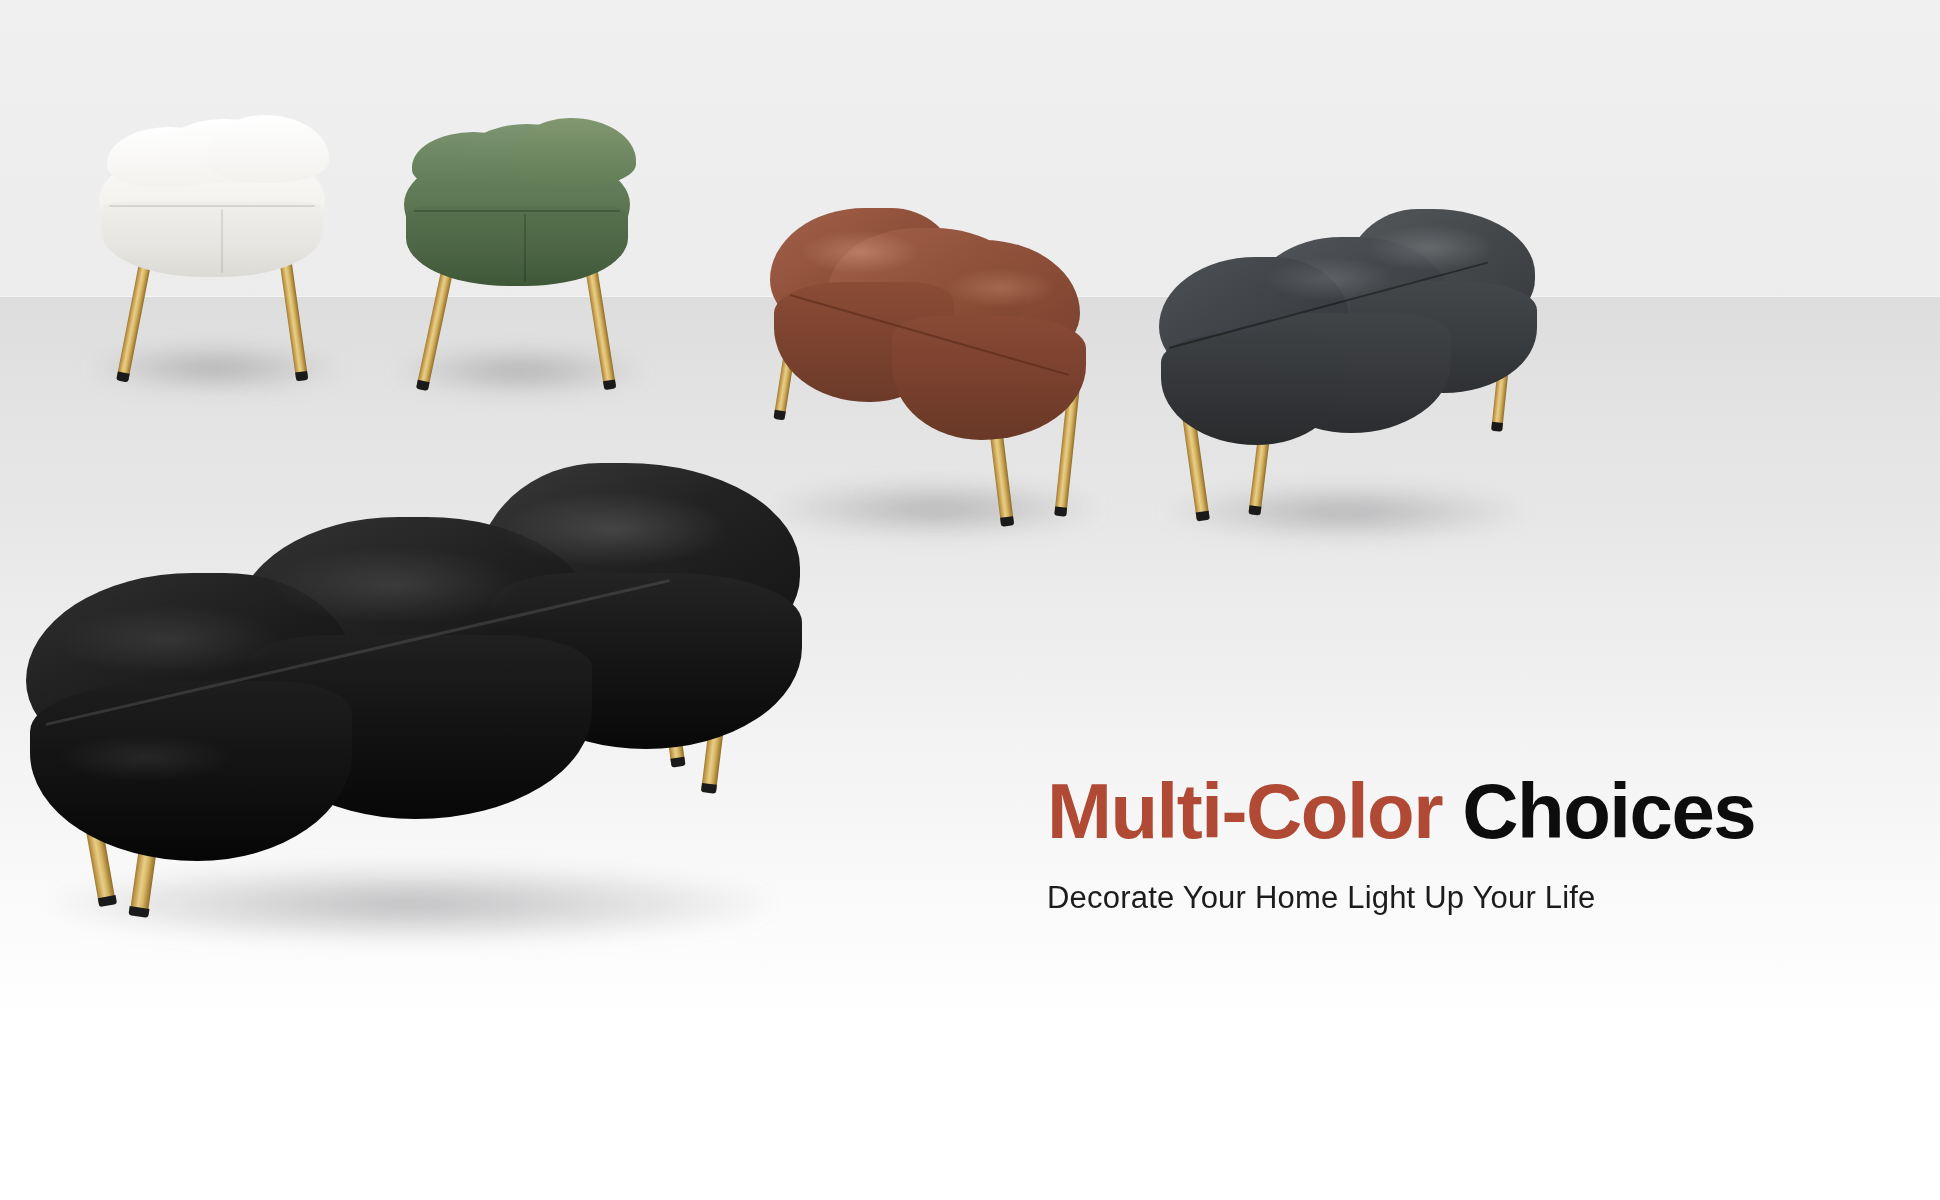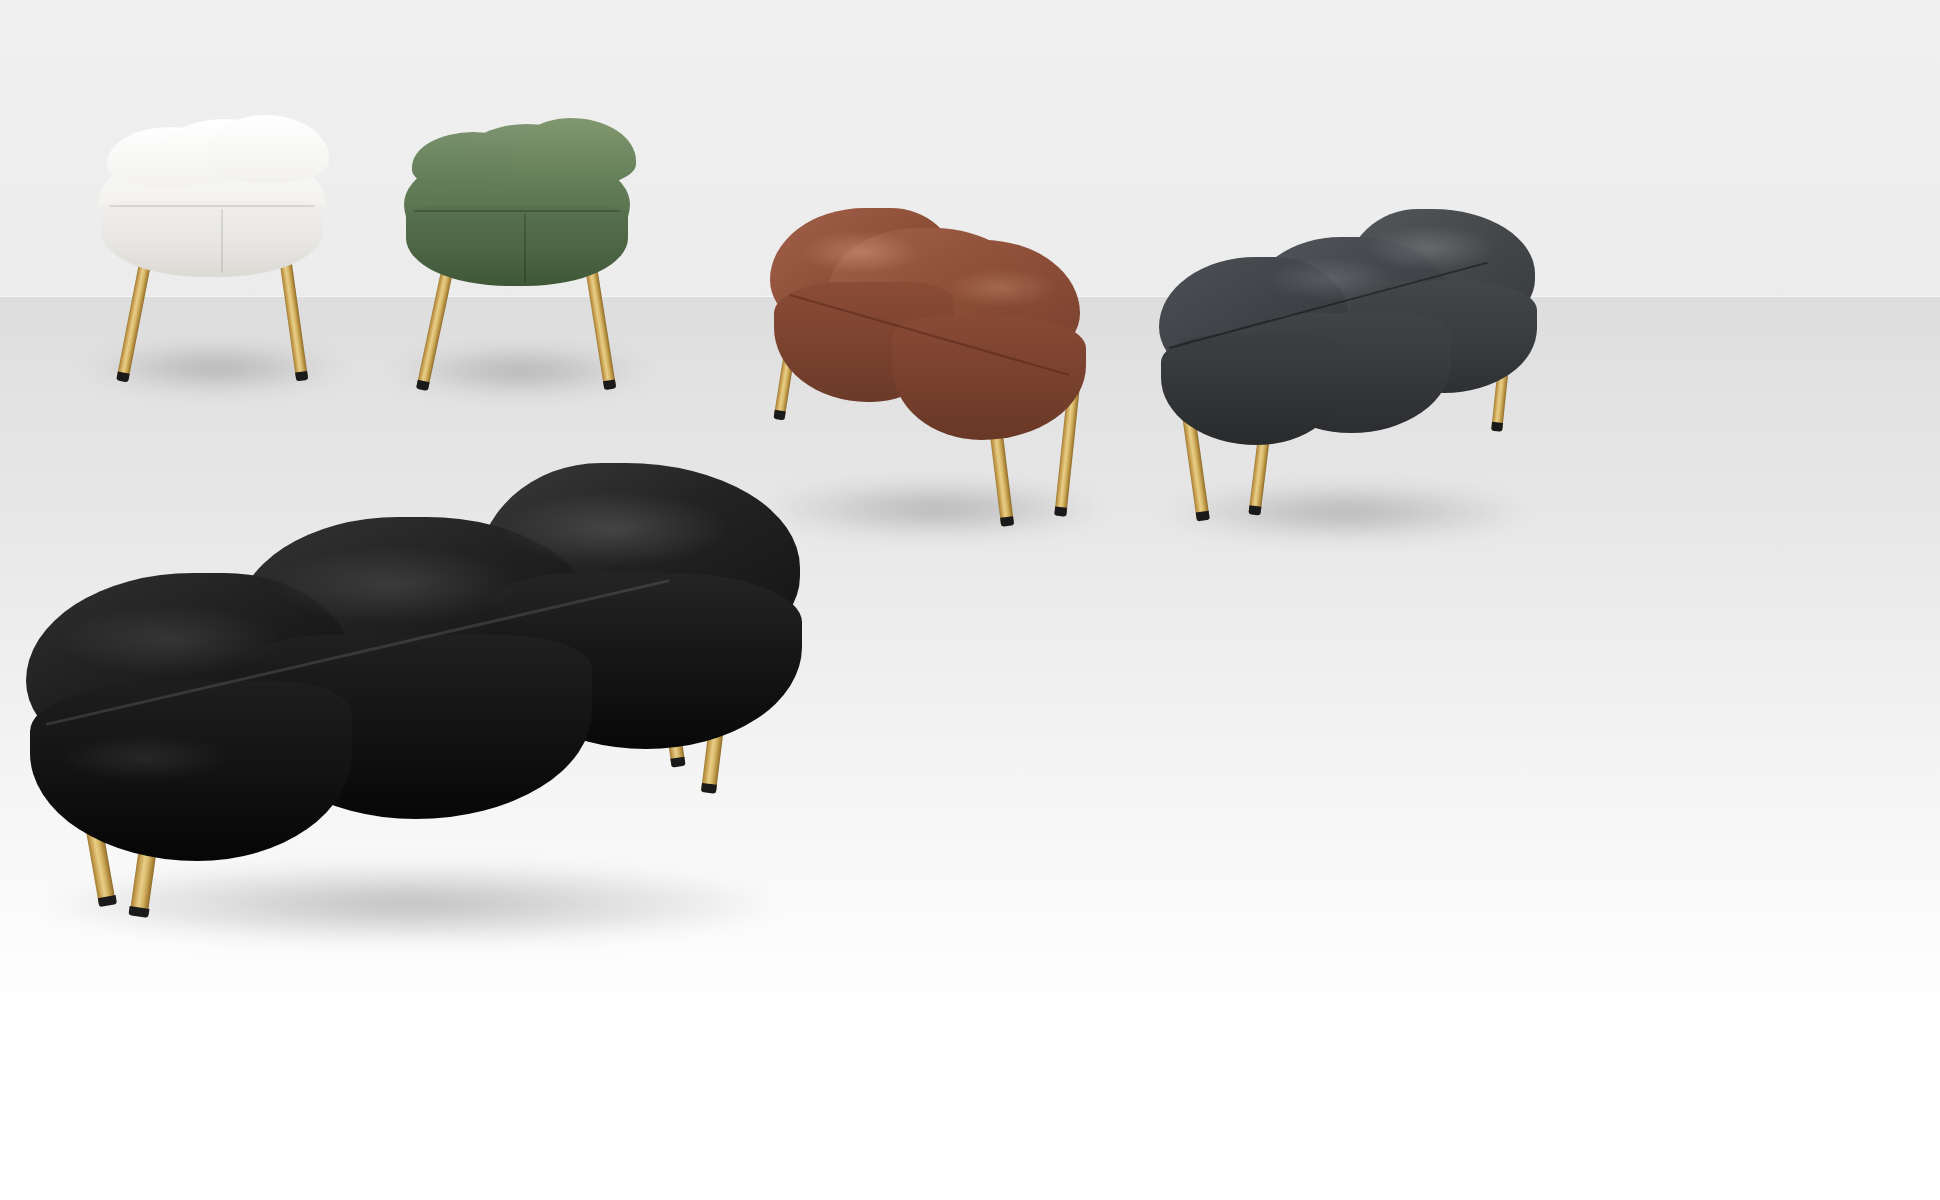--- a/index.html
+++ b/index.html
@@ -272,13 +272,17 @@
            background:radial-gradient(ellipse at center, rgba(200,200,210,.10), rgba(200,200,210,0) 72%);"></div>
 
       <div class="seam" style="left:26px; top:268px; width:640px; height:3px;
            background:rgba(120,120,125,.30); transform:rotate(-13deg); transform-origin:left center;"></div>
     </div>
   </div>
 
 </div>
 
 <div id="copy">
+  <div id="headline">
+    <span class="accent">Multi-Color</span><span class="plain"> Choices</span>
+  </div>
+  <div id="subhead">Decorate Your Home Light Up Your Life</div>
 </div>
 
 </body></html>

